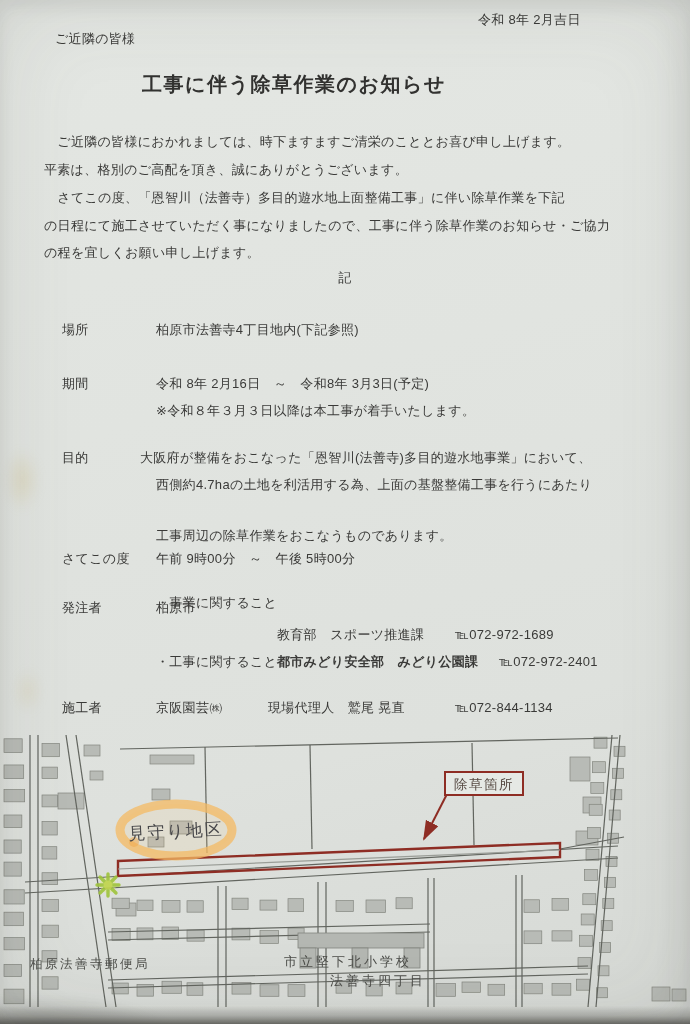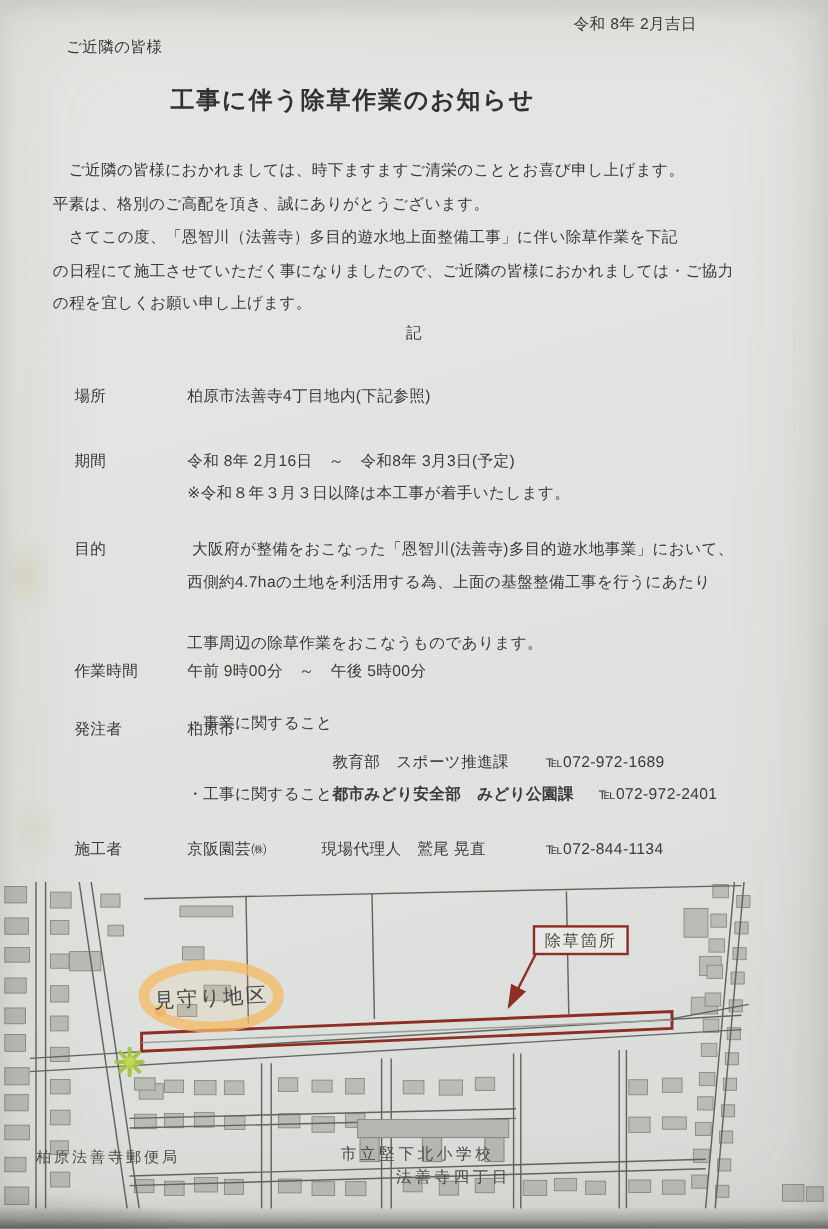--- a/index.html
+++ b/index.html
@@ -27,37 +27,37 @@
 </head>
 <body>
 
 <div class="t" style="top:12px;left:478px;">令和 8年 2月吉日</div>
 <div class="t" style="top:31px;left:55px;">ご近隣の皆様</div>
 <div class="t title" style="top:72px;left:0;">工事に伴う除草作業のお知らせ</div>
 
 <div class="t" style="top:134px;left:44px;">　ご近隣の皆様におかれましては、時下ますますご清栄のこととお喜び申し上げます。</div>
 <div class="t" style="top:162px;left:44px;">平素は、格別のご高配を頂き、誠にありがとうございます。</div>
 <div class="t" style="top:190px;left:44px;">　さてこの度、「恩智川（法善寺）多目的遊水地上面整備工事」に伴い除草作業を下記</div>
-<div class="t" style="top:218px;left:44px;">の日程にて施工させていただく事になりましたので、ご近隣の皆様におかれましては・ご協力</div>
+<div class="t" style="top:218px;left:44px;">の日程にて施工させていただく事になりましたので、工事に伴う除草作業のお知らせ・ご協力</div>
 <div class="t" style="top:245px;left:44px;">の程を宜しくお願い申し上げます。</div>
 <div class="t center" style="top:270px;left:0;">記</div>
 
 <div class="t" style="top:322px;left:62px;">場所</div>
 <div class="t" style="top:322px;left:156px;">柏原市法善寺4丁目地内(下記参照)</div>
 
 <div class="t" style="top:376px;left:62px;">期間</div>
 <div class="t" style="top:376px;left:156px;">令和 8年 2月16日　～　令和8年 3月3日(予定)</div>
 <div class="t" style="top:403px;left:156px;">※令和８年３月３日以降は本工事が着手いたします。</div>
 
 <div class="t" style="top:450px;left:62px;">目的</div>
-<div class="t" style="top:450px;left:160px;">大阪府が整備をおこなった「恩智川(法善寺)多目的遊水地事業」において、</div>
+<div class="t" style="top:450px;left:140px;">大阪府が整備をおこなった「恩智川(法善寺)多目的遊水地事業」において、</div>
 <div class="t" style="top:477px;left:156px;">西側約4.7haの土地を利活用する為、上面の基盤整備工事を行うにあたり</div>
 <div class="t" style="top:528px;left:156px;">工事周辺の除草作業をおこなうものであります。</div>
 
-<div class="t" style="top:551px;left:62px;">作業時間</div>
+<div class="t" style="top:551px;left:62px;">さてこの度</div>
 <div class="t" style="top:551px;left:156px;">午前 9時00分　～　午後 5時00分</div>
 
 <div class="t" style="top:600px;left:62px;">発注者</div>
 <div class="t" style="top:600px;left:156px;">柏原市</div>
 <div class="t" style="top:595px;left:156px;">・事業に関すること</div>
 <div class="t" style="top:627px;left:277px;">教育部　スポーツ推進課</div>
 <div class="t" style="top:627px;left:455px;">℡072-972-1689</div>
 <div class="t" style="top:654px;left:156px;">・工事に関すること</div>
 <div class="t" style="top:654px;left:277px;font-weight:bold;">都市みどり安全部　みどり公園課</div>
 <div class="t" style="top:654px;left:455px;margin-left:44px;">℡072-972-2401</div>

